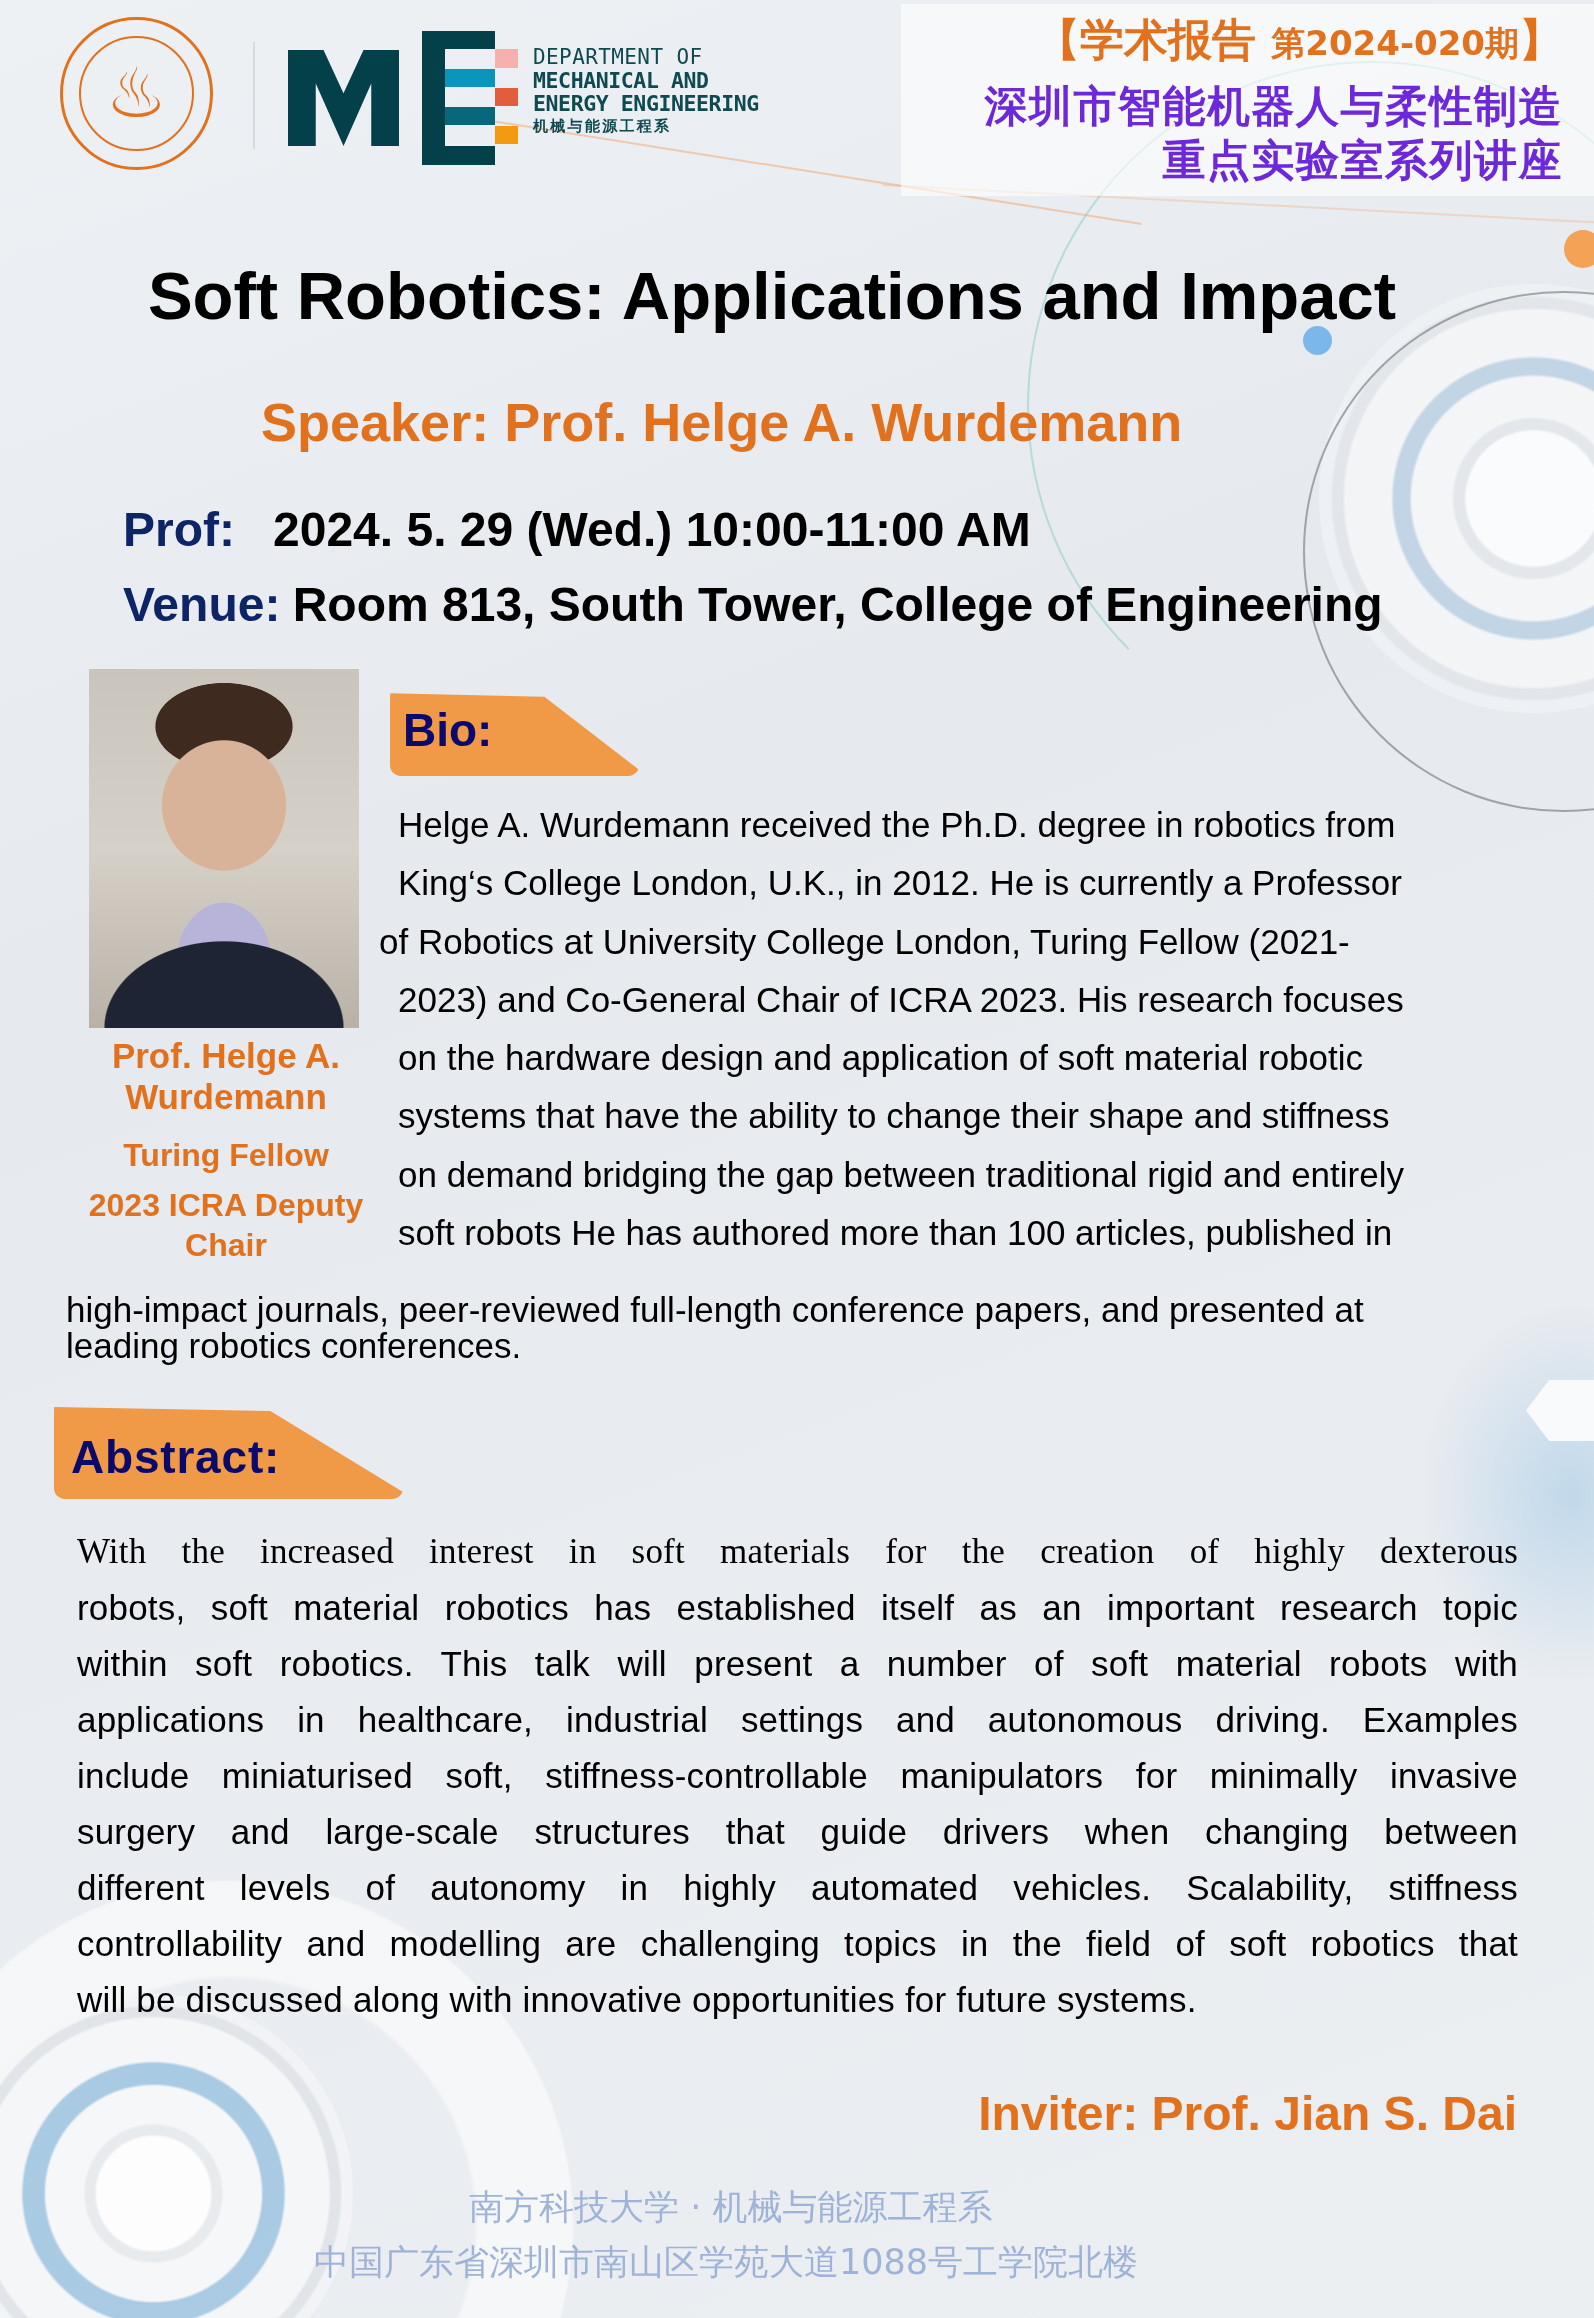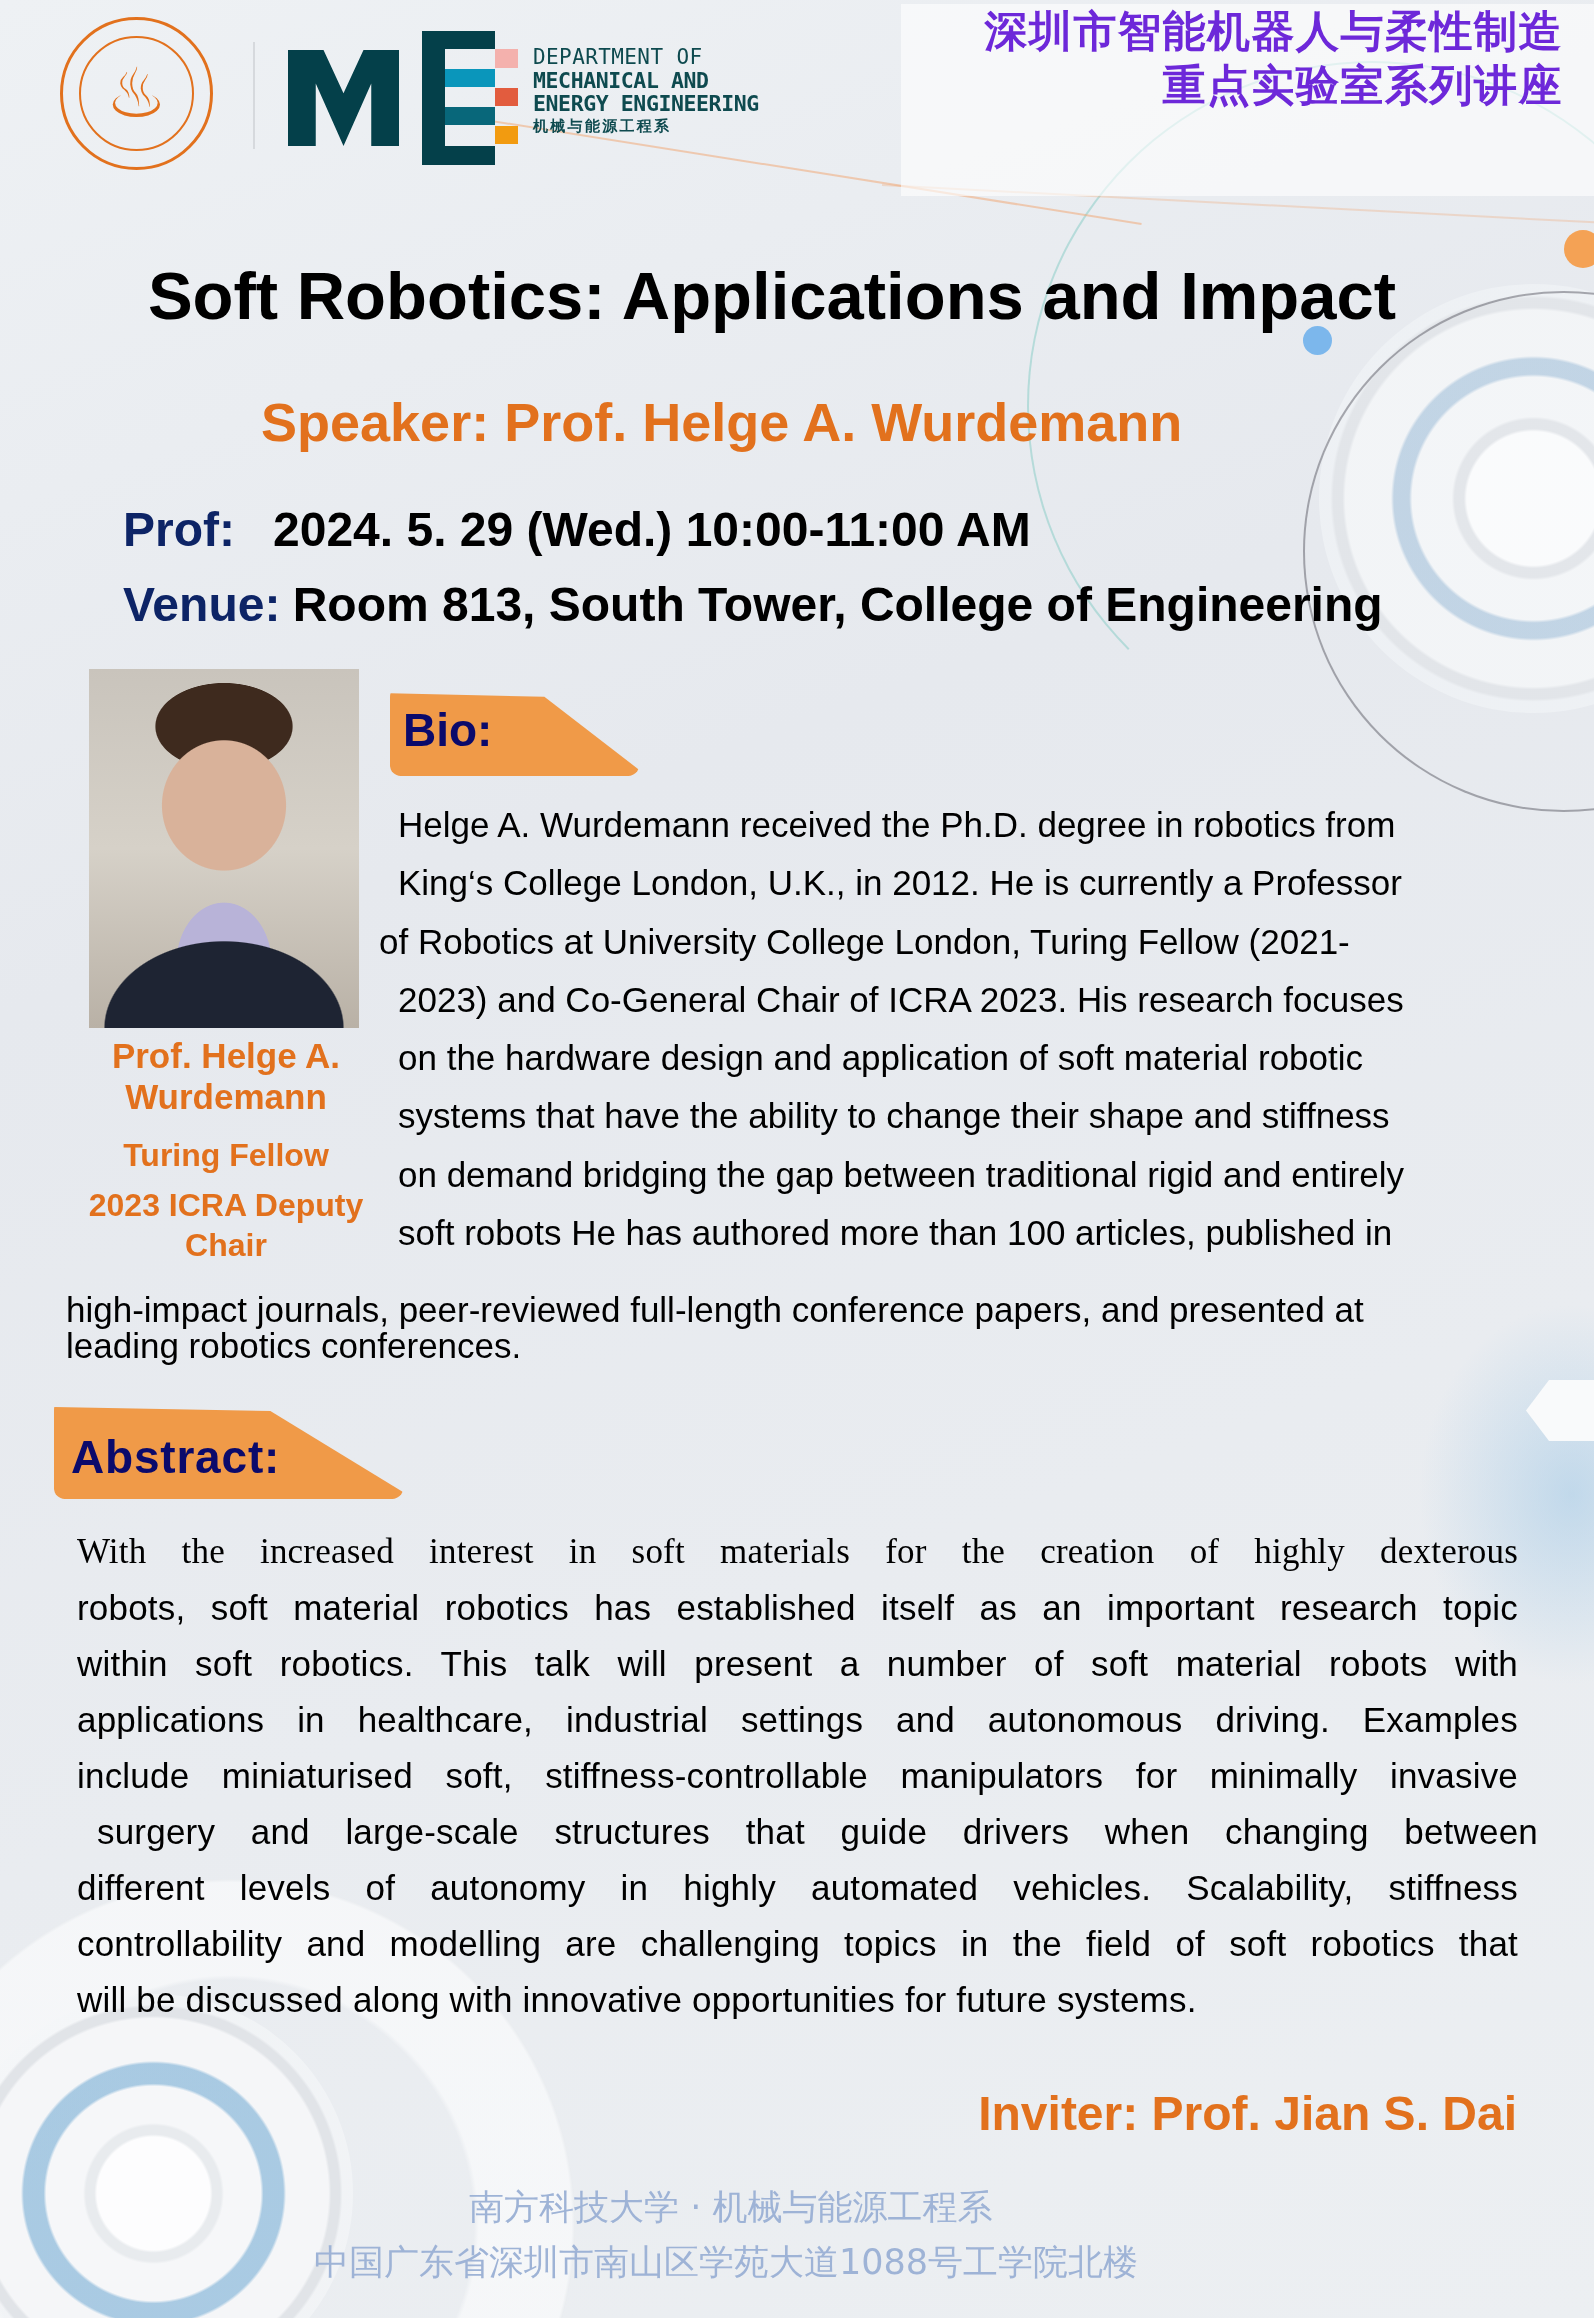--- a/index.html
+++ b/index.html
@@ -148,20 +148,21 @@
   <div class="me-bar" style="left:134px;top:115px;width:73px;height:19px;background:#04404a;"></div>
 </div>
 <div class="me-text">
   <div class="l1">DEPARTMENT OF</div>
   <div class="l2">MECHANICAL AND</div>
   <div class="l2">ENERGY ENGINEERING</div>
   <div class="l3">机械与能源工程系</div>
 </div>
 
 <div class="series-box">
+  <div class="series-tag"><span>【</span><span>学术报告</span> <span class="num">第2024-020期</span><span>】</span></div>
   <div class="series-l1">深圳市智能机器人与柔性制造</div>
   <div class="series-l2">重点实验室系列讲座</div>
 </div>
 
 <div class="title">Soft Robotics: Applications and Impact</div>
 <div class="speaker">Speaker: Prof. Helge A. Wurdemann</div>
 <div class="info-row row-time">
   <span class="lbl">Prof:</span><span class="val">2024. 5. 29 (Wed.) 10:00-11:00 AM</span>
 </div>
 <div class="info-row row-venue">
@@ -193,21 +194,21 @@
   <div class="bio-line" style="left:66px;top:1326px;">leading robotics conferences.</div>
 </div>
 
 <div class="tab tab-abs">Abstract:</div>
 <div>
   <div class="abs-line" style="top:1524px;font-family:Liberation Serif, serif;">With the increased interest in soft materials for the creation of highly dexterous</div>
   <div class="abs-line" style="top:1580px;">robots, soft material robotics has established itself as an important research topic</div>
   <div class="abs-line" style="top:1636px;">within soft robotics. This talk will present a number of soft material robots with</div>
   <div class="abs-line" style="top:1692px;">applications in healthcare, industrial settings and autonomous driving. Examples</div>
   <div class="abs-line" style="top:1748px;">include miniaturised soft, stiffness-controllable manipulators for minimally invasive</div>
-  <div class="abs-line" style="top:1804px;margin-left:20px;">surgery and large-scale structures that guide drivers when changing between</div>
+  <div class="abs-line" style="top:1804px;">surgery and large-scale structures that guide drivers when changing between</div>
   <div class="abs-line" style="top:1860px;">different levels of autonomy in highly automated vehicles. Scalability, stiffness</div>
   <div class="abs-line" style="top:1916px;">controllability and modelling are challenging topics in the field of soft robotics that</div>
   <div class="abs-line last" style="top:1972px;">will be discussed along with innovative opportunities for future systems.</div>
 </div>
 
 <div class="inviter">Inviter: Prof. Jian S. Dai</div>
 <div class="footer1">南方科技大学 · 机械与能源工程系</div>
 <div class="footer2">中国广东省深圳市南山区学苑大道1088号工学院北楼</div>
 
 

